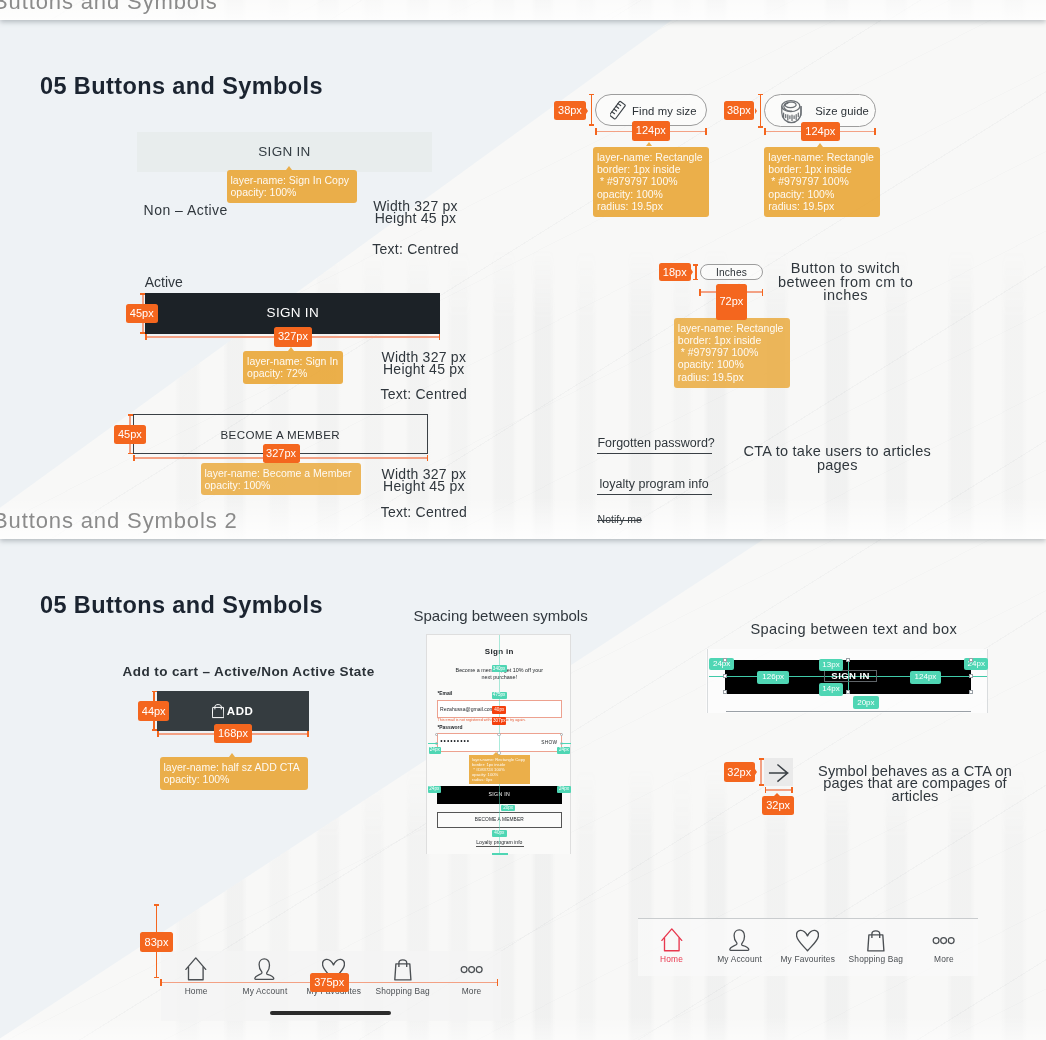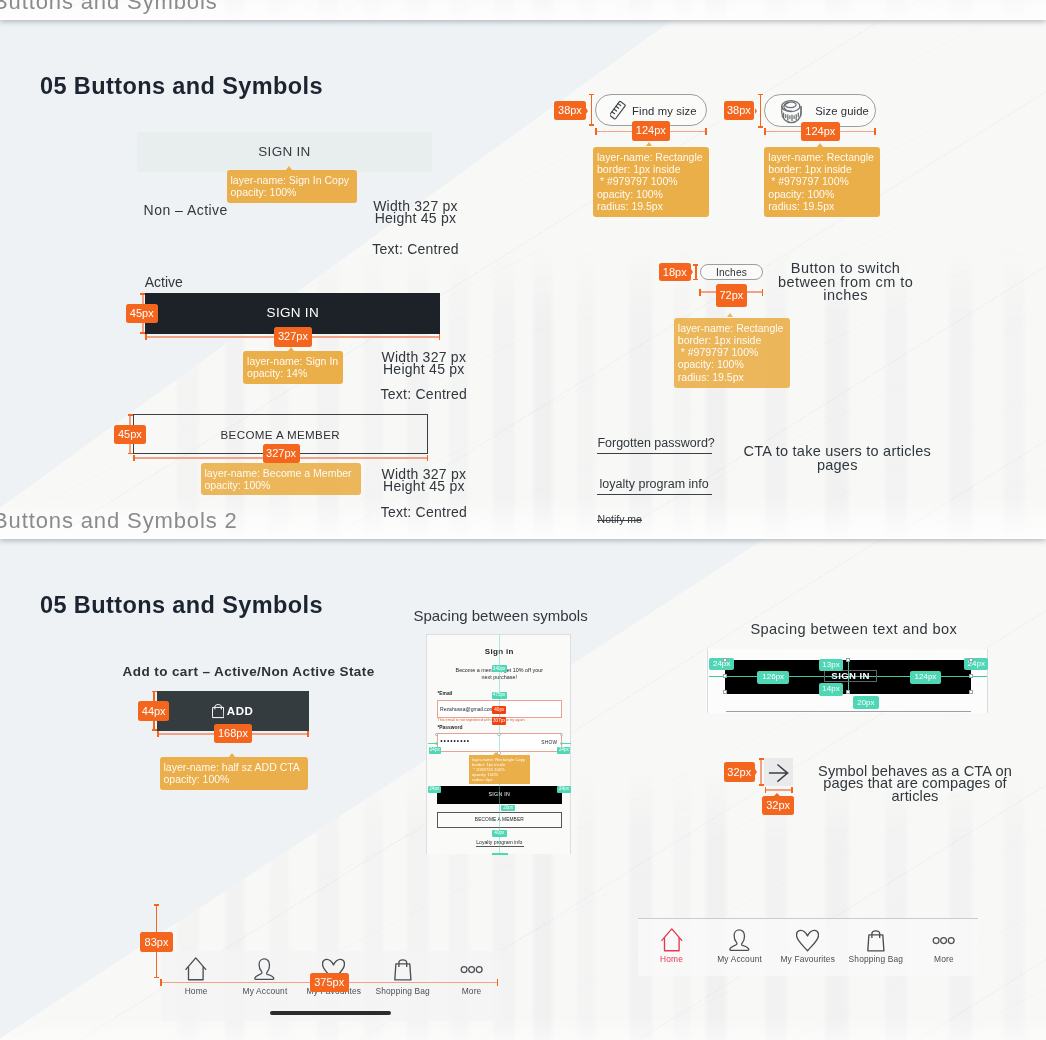--- a/index.html
+++ b/index.html
@@ -164,21 +164,21 @@
 
     <div class="t" style="left:144.7px;top:255.1px;font-size:14px">Active</div>
     <div class="btn" style="left:145.3px;top:272.8px;width:295px;height:40.8px;background:#1c2227">
       <span style="font-size:13.5px;letter-spacing:.3px;color:#fff;position:relative;top:-0.5px">SIGN IN</span>
     </div>
     <div class="mv" style="left:141.9px;top:272.8px;height:40.8px"></div>
     <div class="badge" style="left:126px;top:284px;width:31.6px;height:19.4px">45px</div>
     <div class="mh" style="left:145.3px;top:316px;width:295px"></div>
     <div class="badge" style="left:274px;top:307px;width:38px;height:19.5px">327px</div>
     <div class="tip" style="left:243.1px;top:331px;width:92px;height:25.5px"><i style="left:45px"></i><span>layer-name: Sign In
-opacity: 14%</span></div>
+opacity: 72%</span></div>
     <div class="t c" style="left:363.8px;top:330.7px;width:120px;font-size:14px;letter-spacing:.25px;line-height:12.6px">Width 327 px
 Height 45 px</div>
     <div class="t c" style="left:363.8px;top:367px;width:120px;font-size:14px;letter-spacing:.25px">Text: Centred</div>
 
     <div class="btn" style="left:132.5px;top:393.75px;width:295.5px;height:40.6px;border:1px solid #3a4045;box-sizing:border-box">
       <span style="font-size:11.6px;letter-spacing:.36px;color:#2b3136">BECOME A MEMBER</span>
     </div>
     <div class="mv" style="left:129.25px;top:393.75px;height:40.6px"></div>
     <div class="badge" style="left:114.1px;top:405.1px;width:31.6px;height:19.4px">45px</div>
     <div class="mh" style="left:132.8px;top:437px;width:295.6px"></div>
@@ -231,21 +231,21 @@
  * #979797 100%
 opacity: 100%
 radius: 19.5px</span></div>
 
     <div class="badge ar" style="left:659px;top:242.8px;width:31.6px;height:18.7px">18px</div>
     <div class="mv solid" style="left:694.9px;top:244.3px;height:16.1px"></div>
     <div class="btn pill" style="left:699.7px;top:244.3px;width:63.7px;height:16.1px">
       <span style="font-size:10.2px;letter-spacing:.2px;color:#2b3136">Inches</span>
     </div>
     <div class="mh" style="left:699.2px;top:271.4px;width:64.2px"></div>
-    <div class="badge" style="left:715.6px;top:263.5px;width:31.7px;height:23px">72px</div>
+    <div class="badge" style="left:715.6px;top:263.5px;width:31.7px;height:36px">72px</div>
     <div class="tip semi" style="left:673.8px;top:297.6px;width:108px;height:63px"><i style="left:53px"></i><span>layer-name: Rectangle
 border: 1px inside
  * #979797 100%
 opacity: 100%
 radius: 19.5px</span></div>
     <div class="t c" style="left:685.6px;top:242.2px;width:320px;font-size:14.5px;letter-spacing:.45px;line-height:13.4px">Button to switch
 between from cm to
 inches</div>
 
     <div class="t" style="left:597.4px;top:417.2px;font-size:12.5px;color:#2f363b">Forgotten password?</div>

